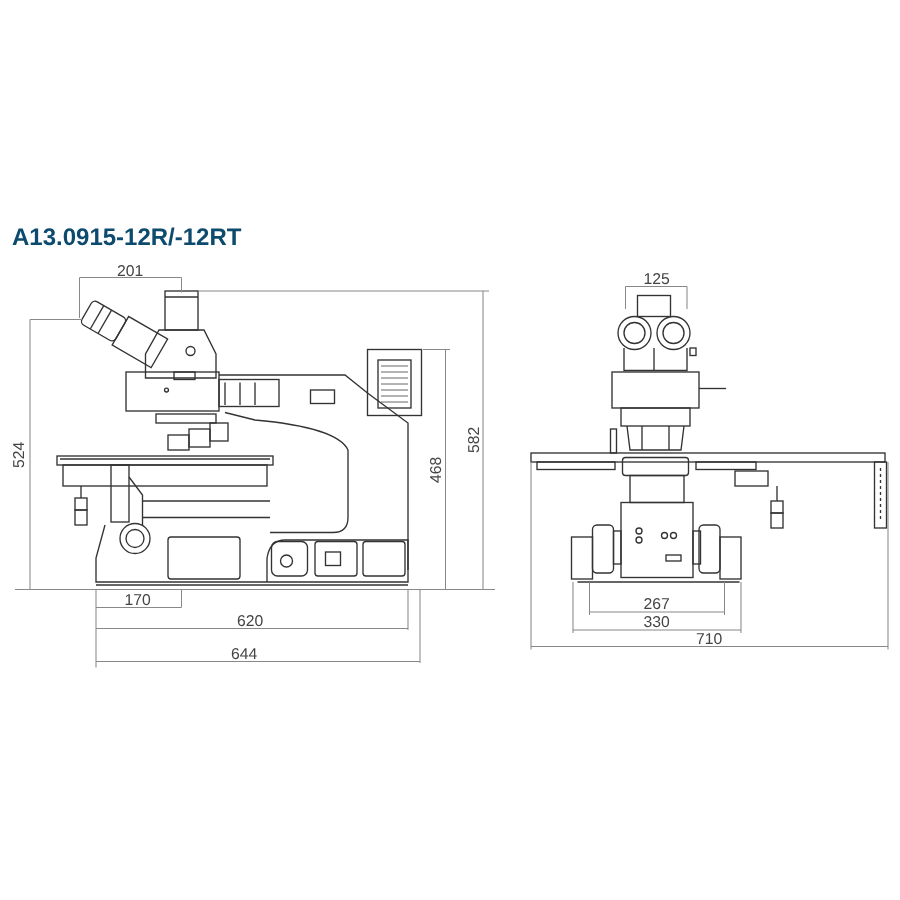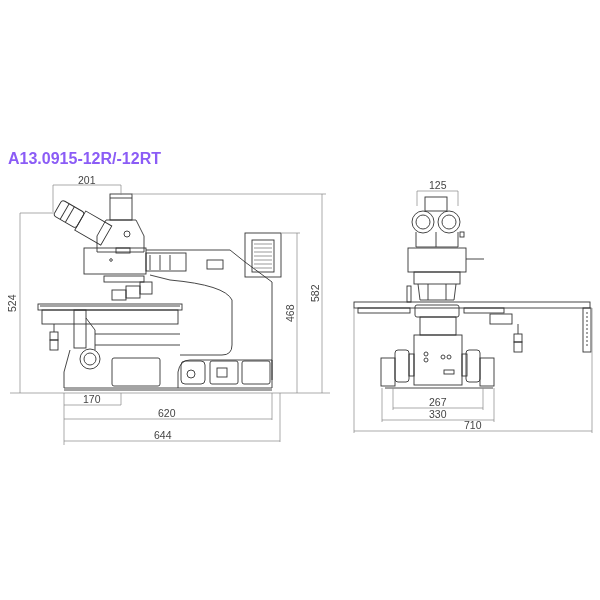--- a/index.html
+++ b/index.html
@@ -4,21 +4,21 @@
 <style>
   html, body { margin:0; padding:0; background:#ffffff; }
   body { width:600px; height:600px; position:relative; overflow:hidden; font-family:"Liberation Sans", sans-serif; }
   .title { position:absolute; left:8px; top:150px; font-size:16px; font-weight:bold; letter-spacing:0px; }
   svg { position:absolute; left:0; top:0; }
   .dim { font-family:"Liberation Sans", sans-serif; font-size:10.5px; fill:#444; }
 </style>
 </head>
 <body>
 
-<div class="title" style="color: #8b5cf6;">A13.0915-12R/-12RT</div>
+<div class="title" style="color: #0c4a6e;">A13.0915-12R/-12RT</div>
 
 <svg width="600" height="600" viewBox="0 0 600 600">
   <g fill="none" stroke="#333" stroke-width="0.9">
 
     <g transform="rotate(30 80 225)">
       <rect x="52" y="212" width="26" height="18" rx="3"></rect>
       <line x1="60" y1="212" x2="60" y2="230"></line>
       <line x1="66" y1="212" x2="66" y2="230"></line>
       <rect x="78" y="210" width="30" height="22"></rect>
     </g>

